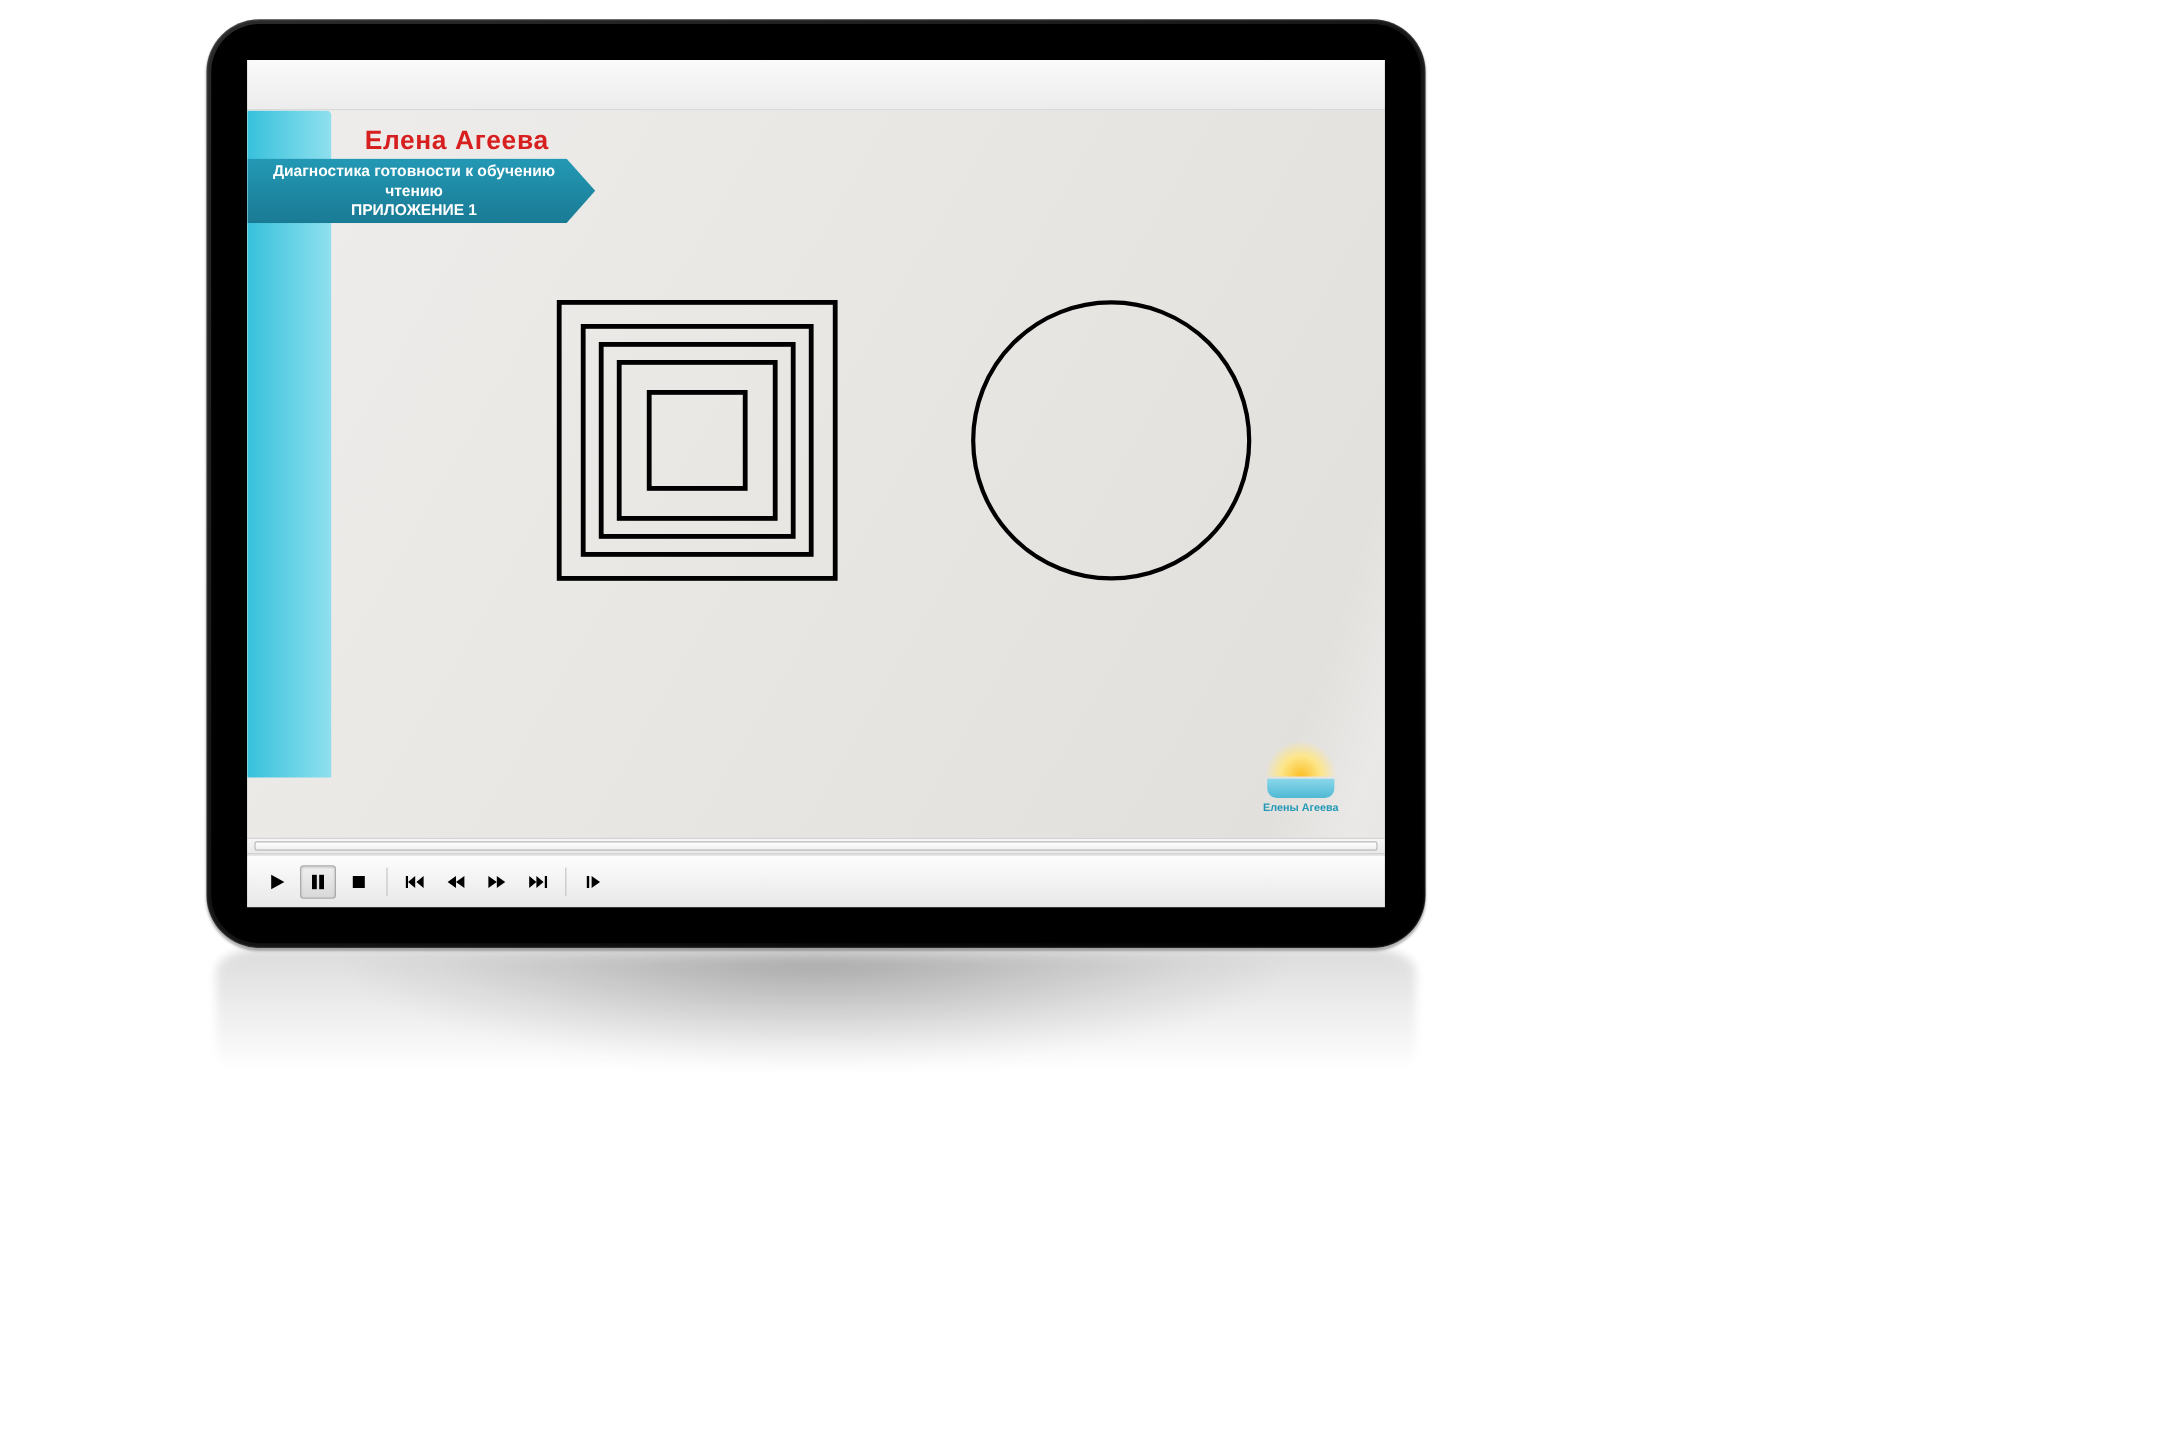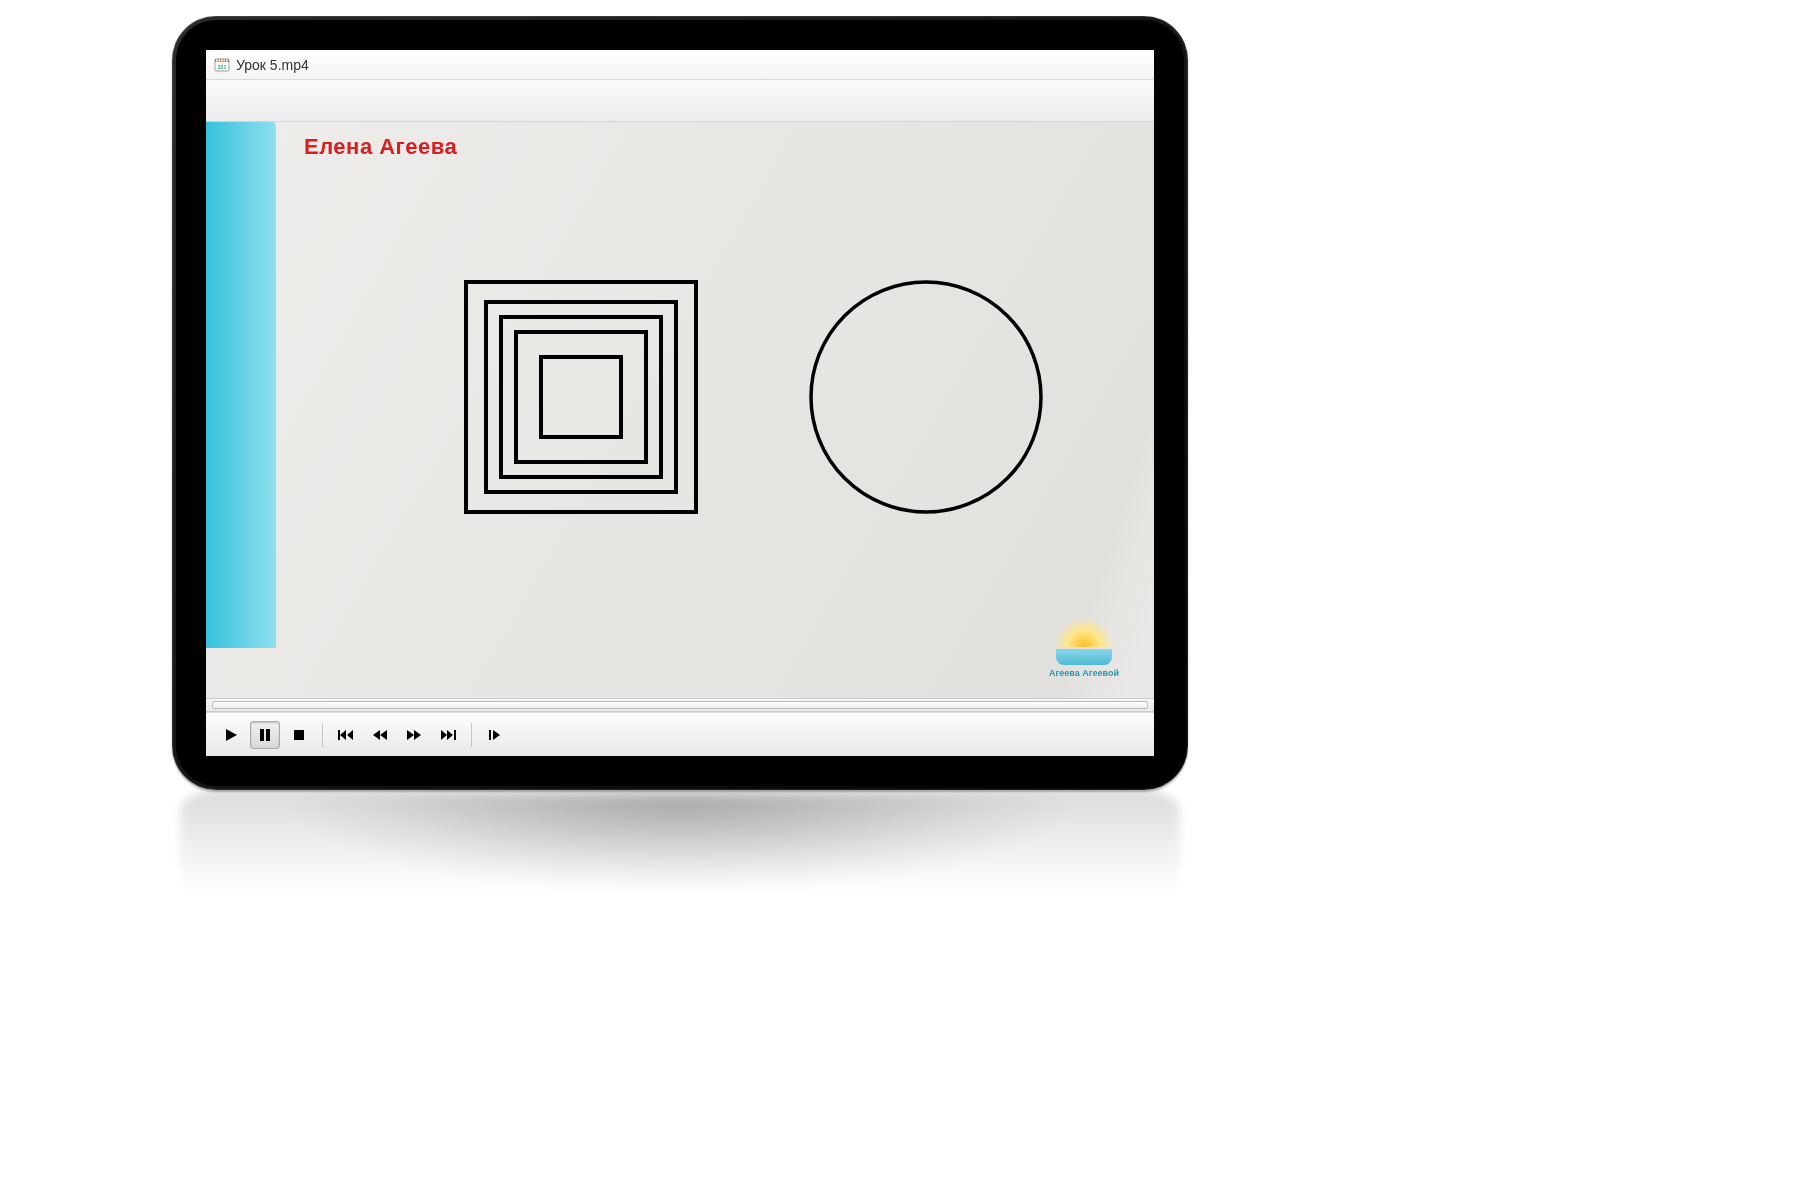--- a/index.html
+++ b/index.html
@@ -235,58 +235,49 @@
 <body>
 
 <div class="shadow"></div>
 <div class="reflection"></div>
 
 <div class="tablet">
   <div class="camera"></div>
   <div class="tablet-inner">
     <div class="screen">
 
-      <div class="titlebar">
-        <svg class="file-icon" viewBox="0 0 16 16">
-          <rect x="1" y="2" width="14" height="12" rx="1" fill="#fff" stroke="#888" stroke-width="0.8"></rect>
-          <rect x="1" y="2" width="14" height="3" fill="#c77f3a"></rect>
-          <rect x="2" y="2.5" width="1.5" height="2" fill="#fff"></rect>
-          <rect x="4.5" y="2.5" width="1.5" height="2" fill="#fff"></rect>
-          <rect x="7" y="2.5" width="1.5" height="2" fill="#fff"></rect>
-          <rect x="9.5" y="2.5" width="1.5" height="2" fill="#fff"></rect>
-          <rect x="12" y="2.5" width="1.5" height="2" fill="#fff"></rect>
-          <text x="8" y="12" font-size="5" fill="#2a7" text-anchor="middle" font-weight="bold">321</text>
-        </svg>
-        <span class="title-text">Урок 5.mp4</span>
-      </div>
 
       <div class="toolstrip"></div>
 
       <div class="video">
         <div class="diag-light"></div>
         <div class="left-stripe"></div>
         <div class="author">Елена Агеева</div>
+        <div class="banner">
+          <div>Диагностика готовности к обучению чтению</div>
+          <div>ПРИЛОЖЕНИЕ 1</div>
+        </div>
 
         <svg class="shapes" viewBox="0 0 948 560" preserveAspectRatio="none">
 
           <g stroke="#000" stroke-width="4" fill="none">
             <rect x="260" y="160" width="230" height="230"></rect>
             <rect x="280" y="180" width="190" height="190"></rect>
             <rect x="295" y="195" width="160" height="160"></rect>
             <rect x="310" y="210" width="130" height="130"></rect>
             <rect x="335" y="235" width="80" height="80"></rect>
           </g>
 
           <circle cx="720" cy="275" r="115" stroke="#000" stroke-width="3.5" fill="none"></circle>
         </svg>
 
         <div class="logo">
           <div class="sun"></div>
           <div class="book"></div>
-          <span>Агеева Агеевой</span>
+          <span>Елены Агеева</span>
         </div>
       </div>
 
       <div class="seek">
         <div class="seek-track"></div>
       </div>
 
       <div class="controls">
         <div class="ctrl">
           <svg width="14" height="14" viewBox="0 0 14 14">

